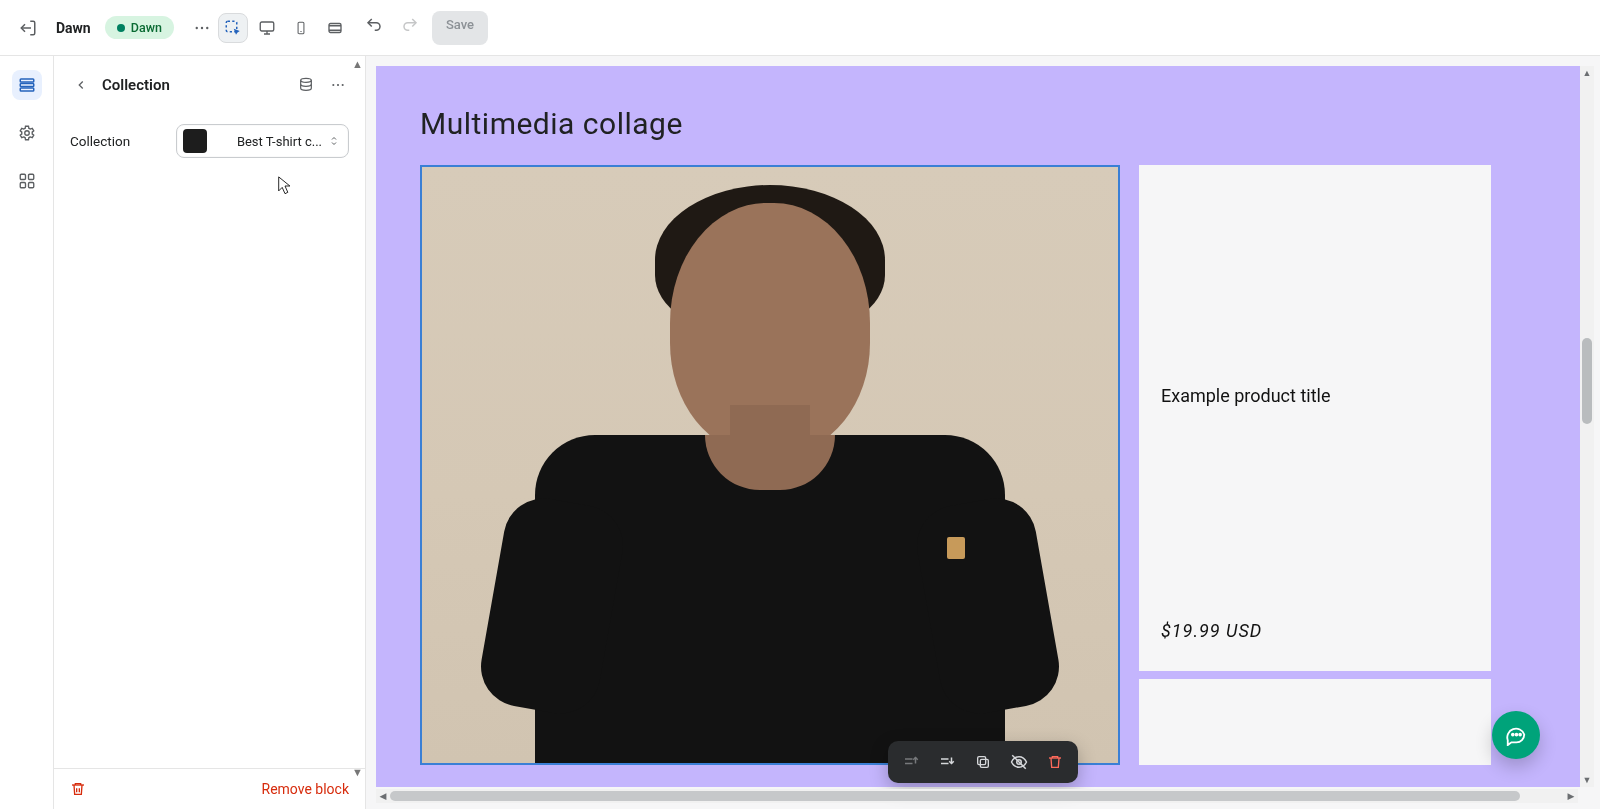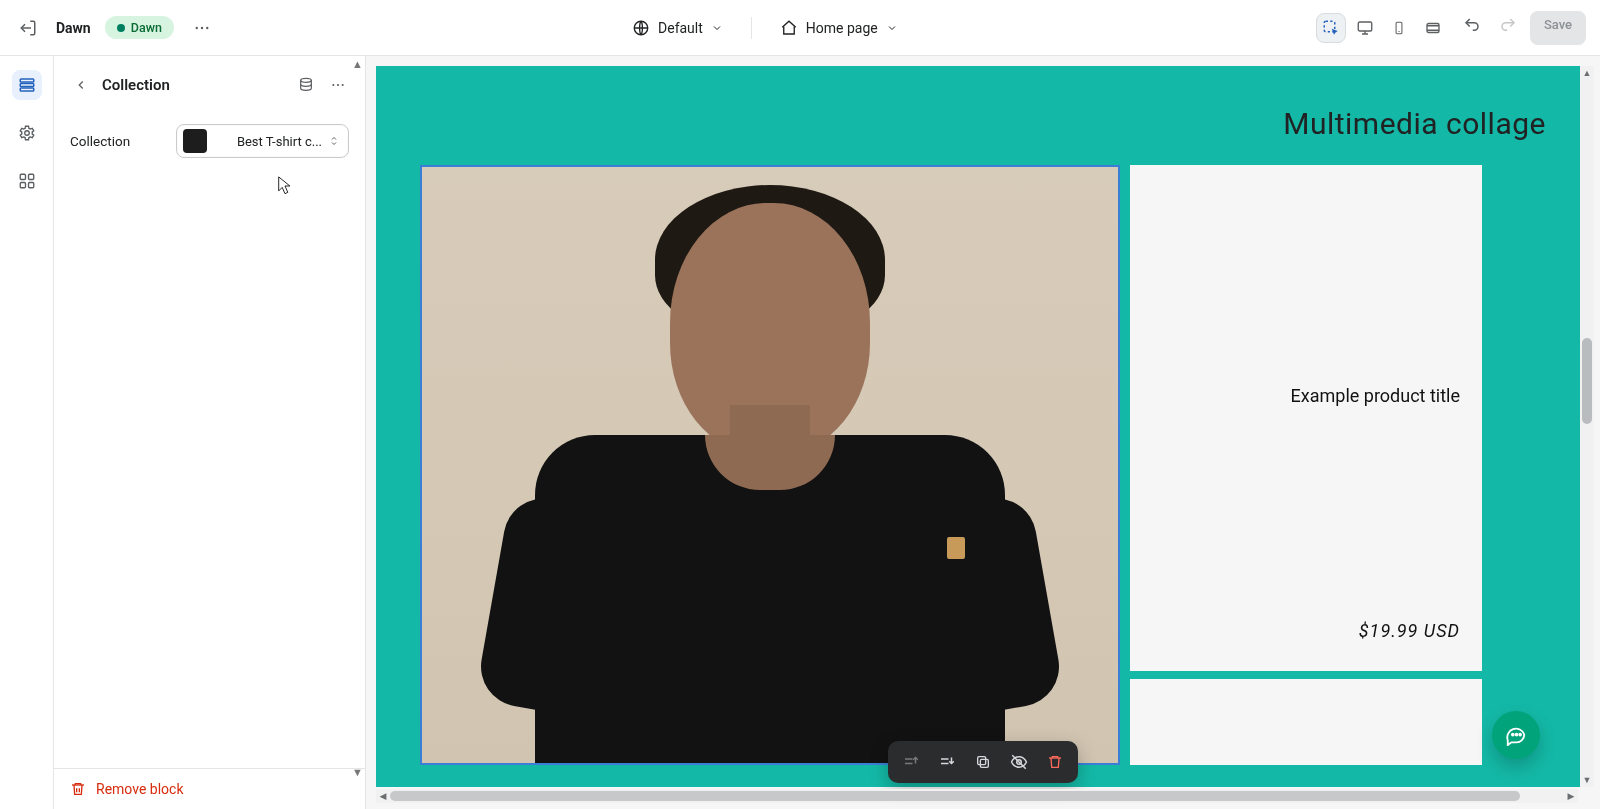--- a/index.html
+++ b/index.html
@@ -37,28 +37,28 @@
   .panel-head-left { display:flex; align-items:center; gap:10px; }
   .panel-title { font-size:15px; font-weight:600; }
   .panel-head-right { display:flex; align-items:center; gap:10px; color:#5c5f62; }
   .panel-body { padding:18px 16px; flex:1; }
   .field-row { display:flex; align-items:center; justify-content:space-between; gap:12px; }
   .field-label { font-size:13.5px; color:#202223; }
   .select { flex:0 0 166px; height:34px; border:1px solid #c9cccf; border-radius:8px; display:flex; align-items:center; padding:0 8px 0 6px; gap:6px; cursor:pointer; background:#fff; box-shadow:0 0 0 1px rgba(0,0,0,0.02) inset; }
   .select-thumb { width:24px; height:24px; border-radius:4px; background:#1d1d1d; flex:0 0 auto; }
   .select-text { font-size:13px; color:#202223; white-space:nowrap; overflow:hidden; text-overflow:ellipsis; flex:1;margin-left:24px; }
   .select-caret { color:#5c5f62; }
-  .panel-foot { border-top:1px solid #e5e5e5; padding:12px 16px; display:flex; align-items:center; gap:10px; color:#d72c0d; font-size:14px; cursor:pointer; }
+  .panel-foot { border-top:1px solid #e5e5e5; padding:12px 16px; display:flex; align-items:center; gap:10px; color:#d72c0d; font-size:14px; cursor:pointer;justify-content:space-between; }
 
   
   .canvas-wrap { flex:1; background:#f6f6f7; position:relative; }
-  .canvas { position:absolute; inset:10px 10px 22px 10px; background:#14b8a6; overflow:hidden;text-align:right; }
+  .canvas { position:absolute; inset:10px 10px 22px 10px; background:#c4b5fd; overflow:hidden; }
   .canvas-content { padding:40px 44px; }
   .section-title { font-size:30px; font-weight:400; letter-spacing:0.5px; margin-bottom:24px; }
-  .collage { display:flex; gap:10px; }
+  .collage { display:flex; gap:19px; }
   .main-img { width:700px; height:600px; border:2px solid #3a7fd5; background:#d8ccbb; overflow:hidden; position:relative; }
   .main-img-bg { position:absolute; inset:0; background:linear-gradient(180deg,#d7cbb9 0%, #d5c8b5 55%, #d1c4b1 100%); }
   
   .head { position:absolute; left:50%; top:6%; transform:translateX(-50%); width:200px; height:250px; border-radius:48% 48% 44% 44%; background:#9a735a; }
   .hair { position:absolute; left:50%; top:3%; transform:translateX(-50%); width:230px; height:150px; border-radius:50% 50% 40% 40%; background:#1f1914; }
   .neck { position:absolute; left:50%; top:40%; transform:translateX(-50%); width:80px; height:70px; background:#8f6a53; }
   .torso { position:absolute; left:50%; top:45%; transform:translateX(-50%); width:470px; height:400px; background:#121212; border-radius:60px 60px 10px 10px; }
   .sleeve-l, .sleeve-r { position:absolute; top:56%; width:120px; height:210px; background:#121212; border-radius:40px; }
   .sleeve-l { left:10%; transform:rotate(10deg); }
   .sleeve-r { right:10%; transform:rotate(-10deg); }
@@ -115,43 +115,20 @@
     </div>
     <div class="icon-btn">
       <svg width="18" height="18" viewBox="0 0 24 24" fill="currentColor">
           <circle cx="5" cy="12" r="1.6"></circle>
           <circle cx="12" cy="12" r="1.6"></circle>
           <circle cx="19" cy="12" r="1.6"></circle>
         </svg>
     </div>
   </div>
 
-  <div class="center">
-    <div class="center-group">
-      <svg width="18" height="18" viewBox="0 0 24 24" fill="none" stroke="currentColor" stroke-width="1.8">
-          <circle cx="12" cy="12" r="9"></circle>
-          <path d="M3 12h18M12 3c2.5 3 2.5 15 0 18M12 3c-2.5 3-2.5 15 0 18"></path>
-        </svg>
-      <span>Default</span>
-      <svg width="12" height="12" viewBox="0 0 24 24" fill="none" stroke="currentColor" stroke-width="2">
-          <path d="M6 9l6 6 6-6"></path>
-        </svg>
-    </div>
-    <div class="vr"></div>
-    <div class="center-group">
-      <svg width="18" height="18" viewBox="0 0 24 24" fill="none" stroke="currentColor" stroke-width="1.8">
-          <path d="M3 11l9-8 9 8"></path>
-          <path d="M5 10v10h14V10"></path>
-        </svg>
-      <span>Home page</span>
-      <svg width="12" height="12" viewBox="0 0 24 24" fill="none" stroke="currentColor" stroke-width="2">
-          <path d="M6 9l6 6 6-6"></path>
-        </svg>
-    </div>
-  </div>
 
   <div class="right">
     <div class="device-group">
       <div class="device-btn active">
         <svg width="18" height="18" viewBox="0 0 24 24" fill="none" stroke="#2463bc" stroke-width="2">
             <rect x="3" y="3" width="14" height="14" rx="2" stroke-dasharray="3 3"></rect>
             <path d="M13 13l8 3-3 2-2 3-3-8z" fill="#2463bc" stroke="none"></path>
           </svg>
       </div>
       <div class="device-btn">

